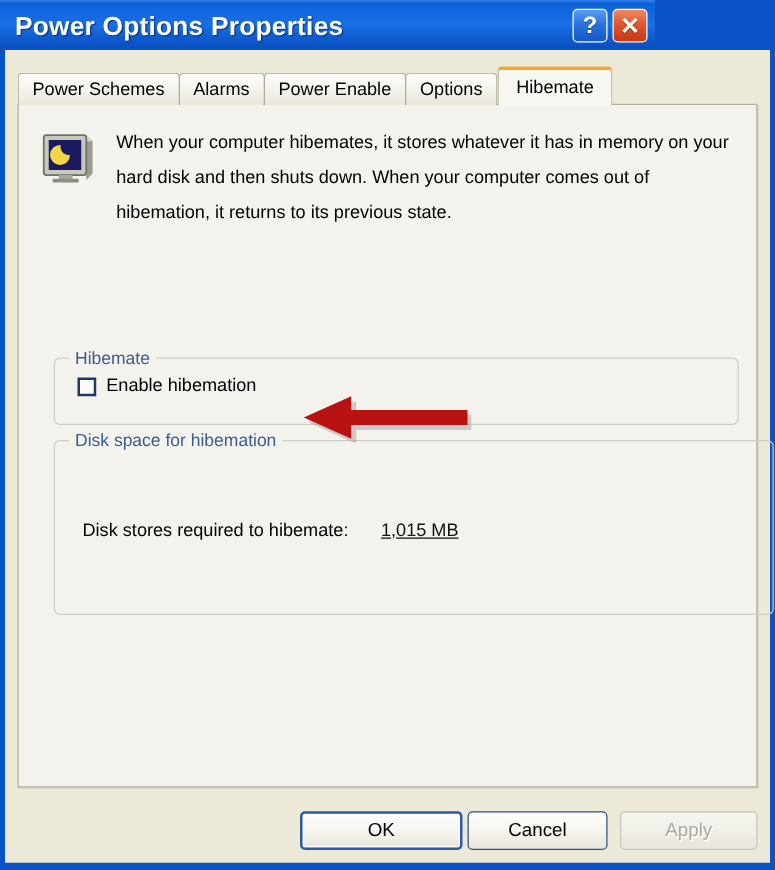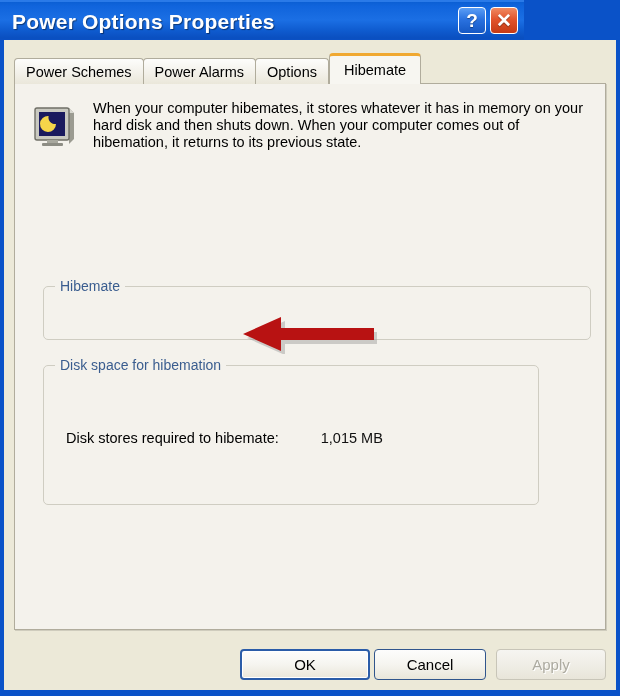--- a/index.html
+++ b/index.html
@@ -150,21 +150,21 @@
   .info-icon {
     width: 50px;
     height: 48px;
     flex: 0 0 50px;
     margin-top: 2px;
     position: relative;
   }
   .info-text {
     margin-left: 14px;
     font-size: 14.5px;
-    line-height: 17px;
+    line-height: 28px;
     color: #000000;
     max-width: 490px;
   }
 
   
   .group {
     position: absolute;
     border: 1px solid #cfcdc2;
     border-radius: 5px;
     background: transparent;
@@ -181,22 +181,22 @@
     white-space: nowrap;
   }
   #group-hibernate {
     left: 28px;
     top: 202px;
     width: 548px;
     height: 54px;
   }
   #group-disk {
     left: 28px;
-    top: 281px;
-    width: 496px;
+    top: 268px;
+    width: 576px;
     height: 140px;
     text-align: right;
   }
 
   
   .checkrow {
     position: absolute;
     left: 18px;
     top: 14px;
     display: flex;
@@ -223,21 +223,21 @@
     position: absolute;
     font-size: 14.5px;
     color: #000000;
     white-space: nowrap;
   }
   .disk-row .dlabel { display: inline-block; }
   .disk-row .dvalue { display: inline-block; color: #111111; }
   #disk-row-free   { left: 22px; top: 33px; }
   #disk-row-free .dvalue   { margin-left: 42px; }
   #disk-row-req    { left: 22px; top: 64px; }
-  #disk-row-req .dvalue    { margin-left: 42px; }
+  #disk-row-req .dvalue    { margin-left: 26px; text-decoration: underline; }
 
   
   .arrow {
     position: absolute;
     left: 222px;
     top: 226px;
     width: 140px;
     height: 44px;
     pointer-events: none;
     z-index: 6;
@@ -301,21 +301,24 @@
     </div>
   </div>
 
   <div class="client">
 
     <div class="tabstrip">
       <div class="tab">
         <span>Power Schemes</span>
       </div>
       <div class="tab">
-        <span>Power Alarms</span>
+        <span>Alarms</span>
+      </div>
+      <div class="tab">
+        <span>Power Enable</span>
       </div>
       <div class="tab">
         <span>Options</span>
       </div>
       <div class="tab active">
         <span>Hibemate</span>
       </div>
     </div>
 
     <div class="panel">
@@ -335,20 +338,24 @@
 
             <rect x="18" y="38" width="11" height="4" fill="#a8a89e"></rect>
             <rect x="13" y="41" width="21" height="3" rx="1" fill="#8d8d84"></rect>
           </svg>
         </div>
         <div class="info-text">When your computer hibemates, it stores whatever it has in memory on your hard disk and then shuts down. When your computer comes out of hibemation, it returns to its previous state.</div>
       </div>
 
       <div class="group" id="group-hibernate">
         <div class="group-label">Hibemate</div>
+        <div class="checkrow">
+          <span class="checkbox"></span>
+          <span class="label">Enable hibemation</span>
+        </div>
       </div>
 
       <div class="group" id="group-disk">
         <div class="group-label">Disk space for hibemation</div>
         <div class="disk-row" id="disk-row-req">
           <span class="dlabel">Disk stores required to hibemate:</span><span class="dvalue">1,015 MB</span>
         </div>
       </div>
 
       <div class="arrow">

